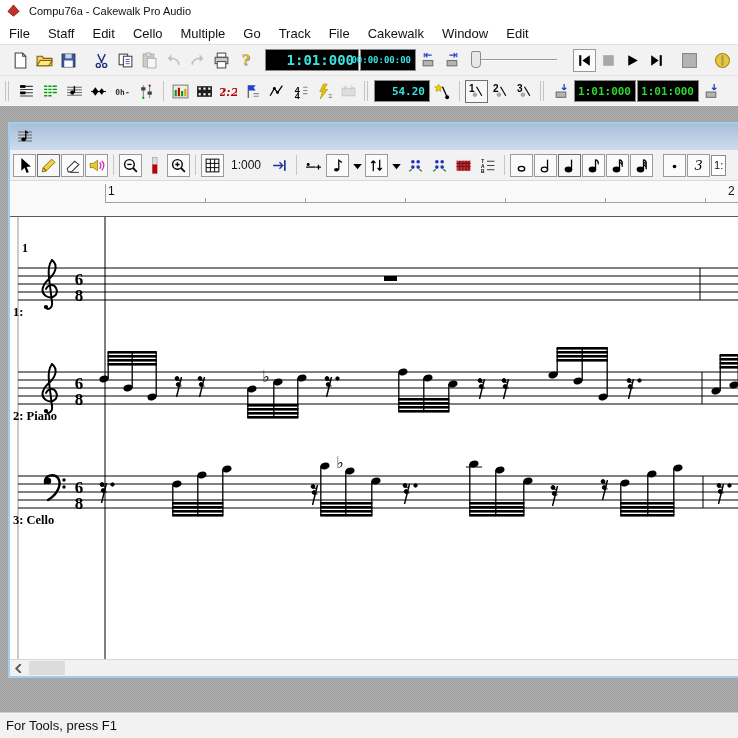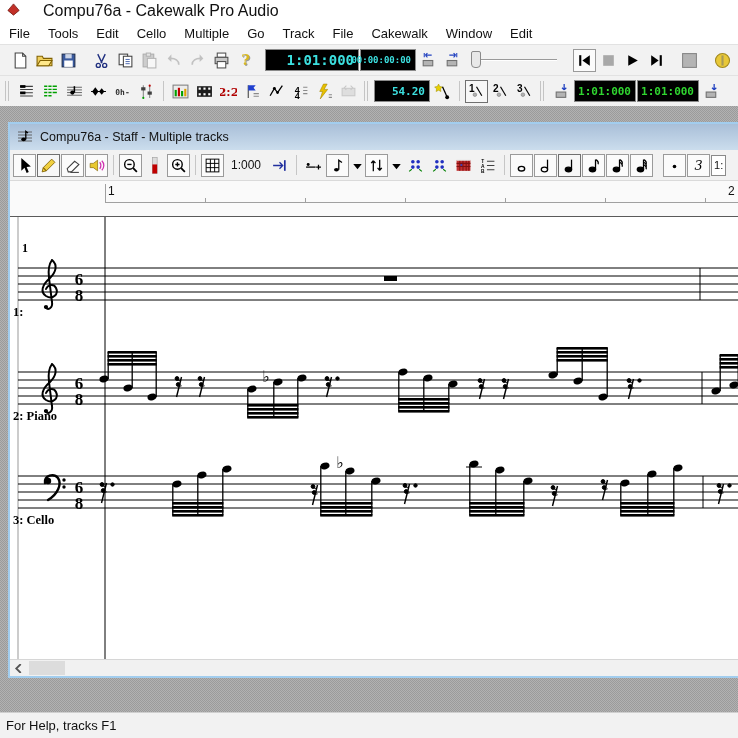--- a/index.html
+++ b/index.html
@@ -1,18 +1,18 @@
 <!DOCTYPE html>
 <html><head>
 <meta charset="utf-8">
 <style>
   *{box-sizing:border-box;margin:0;padding:0}
   html,body{width:738px;height:738px;overflow:hidden}
   body{position:relative;font-family:"Liberation Sans",sans-serif;background:#fff;color:#111}
-  .titlebar{height:22px;display:flex;align-items:center;gap:22px;padding-left:6px;background:#fff;font-size:16px}
+  .titlebar{height:22px;display:flex;align-items:center;gap:8px;padding-left:6px;background:#fff;font-size:11px}
   .menubar{height:22px;display:flex;align-items:center;background:#fff;font-size:13px}
   .menu-item{padding:2px 9px;cursor:default}
   .tbrow{height:31px;background:#f2f2f2;border-top:1px solid #e2e2e2;display:flex;align-items:center;padding:0 2px;gap:1px}
   .grip{width:6px;height:20px;margin:0 3px;background:repeating-linear-gradient(90deg,#c4c4c4 0 1px,transparent 1px 3px)}
   .sep{width:1px;height:20px;background:#c6c6c6;margin:0 4px}
   .tb-btn{width:23px;height:23px;display:flex;align-items:center;justify-content:center;border:1px solid transparent;background:transparent;flex:0 0 auto}
   .tb-btn.dd{width:14px}
   .tb-btn.framed{border:1px solid #9a9a9a;background:#fbfbfb}
   .tb-btn.pressed{border:1px solid #707070;background:#f7f7f7}
   .tb-btn.disabled{opacity:.42;filter:grayscale(1)}
@@ -43,21 +43,21 @@
 <div class="titlebar">
   <span><svg width="15" height="15" viewBox="0 0 16 16">
         <path d="M2 9l4-2 2 7z" fill="#aeaeae"></path>
         <path d="M2 9l6-7 6 7-6 5z" fill="#c23028" stroke="#6f1810" stroke-width="0.8"></path>
       </svg></span>
   <span>Compu76a - Cakewalk Pro Audio</span>
 </div>
 
 <div class="menubar" id="menubar">
     <span class="menu-item">File</span>
-    <span class="menu-item">Tools</span>
+    <span class="menu-item">Staff</span>
     <span class="menu-item">Edit</span>
     <span class="menu-item">Cello</span>
     <span class="menu-item">Multiple</span>
     <span class="menu-item">Go</span>
     <span class="menu-item">Track</span>
     <span class="menu-item">File</span>
     <span class="menu-item">Cakewalk</span>
     <span class="menu-item">Window</span>
     <span class="menu-item">Edit</span>
   </div>
@@ -301,21 +301,21 @@
           <rect x="2.5" y="4.3" width="2" height="2" fill="#fff"></rect>
           <rect x="2.5" y="9.6" width="2" height="2" fill="#fff"></rect>
           <rect x="7" y="4.3" width="2" height="2" fill="#fff"></rect>
           <rect x="7" y="9.6" width="2" height="2" fill="#fff"></rect>
           <rect x="11.5" y="4.3" width="2" height="2" fill="#fff"></rect>
           <rect x="11.5" y="9.6" width="2" height="2" fill="#fff"></rect>
         </svg>
       </span>
     </button>
     <button class="tb-btn">
-      <span style="display: flex;">
+      <span style="display: flex; font-style: italic;">
         <svg width="17" height="17" viewBox="0 0 16 16">
           <text x="8" y="12" text-anchor="middle" font-size="11" font-weight="bold" fill="#b00000" font-family="DejaVu Serif,serif">2:2</text>
         </svg>
       </span>
     </button>
     <button class="tb-btn">
       <span style="display: flex;">
         <svg width="17" height="17" viewBox="0 0 16 16">
           <path d="M4 14V2" stroke="#404040"></path>
           <path d="M4 2h7L9 4.5 11 7H4z" fill="#2040d0"></path>
@@ -424,21 +424,20 @@
   </div>
 
 <div class="mdi">
   <div class="staffwin">
     <div class="sw-titlebar">
       <span><svg width="16" height="16" viewBox="0 0 16 16">
             <path d="M1 4h14M1 7h14M1 10h14M1 13h14" stroke="#5a5a5a" stroke-width="0.9"></path>
             <ellipse cx="6.6" cy="11.4" rx="2.4" ry="1.8" fill="#000"></ellipse>
             <path d="M8.8 11.4V3.4l2.2 1.6" stroke="#000" stroke-width="1.3" fill="none"></path>
           </svg></span>
-      <span>Compu76a - Staff - Multiple tracks</span>
     </div>
     <div class="sw-toolbar" id="stafftoolbar">
         <button class="tb-btn framed">
           <span style="display: flex;">
             <svg width="17" height="17" viewBox="0 0 16 16">
               <path d="M5 1v12l3-3 2 5 2-1-2-4.5 4-.5z" fill="#000"></path>
             </svg>
           </span>
         </button>
         <button class="tb-btn pressed">
@@ -908,14 +907,14 @@
           <svg width="9" height="9" viewBox="0 0 8 8">
             <path d="M6 0L2 4l4 4" fill="none" stroke="#555" stroke-width="1.6"></path>
           </svg>
         </div>
       <div class="scroll-thumb"></div>
     </div>
   </div>
 </div>
 
 <div class="statusbar">
-  <span>For Help, tracks F1</span>
+  <span>For Tools, press F1</span>
 </div>
 
 </body></html>

